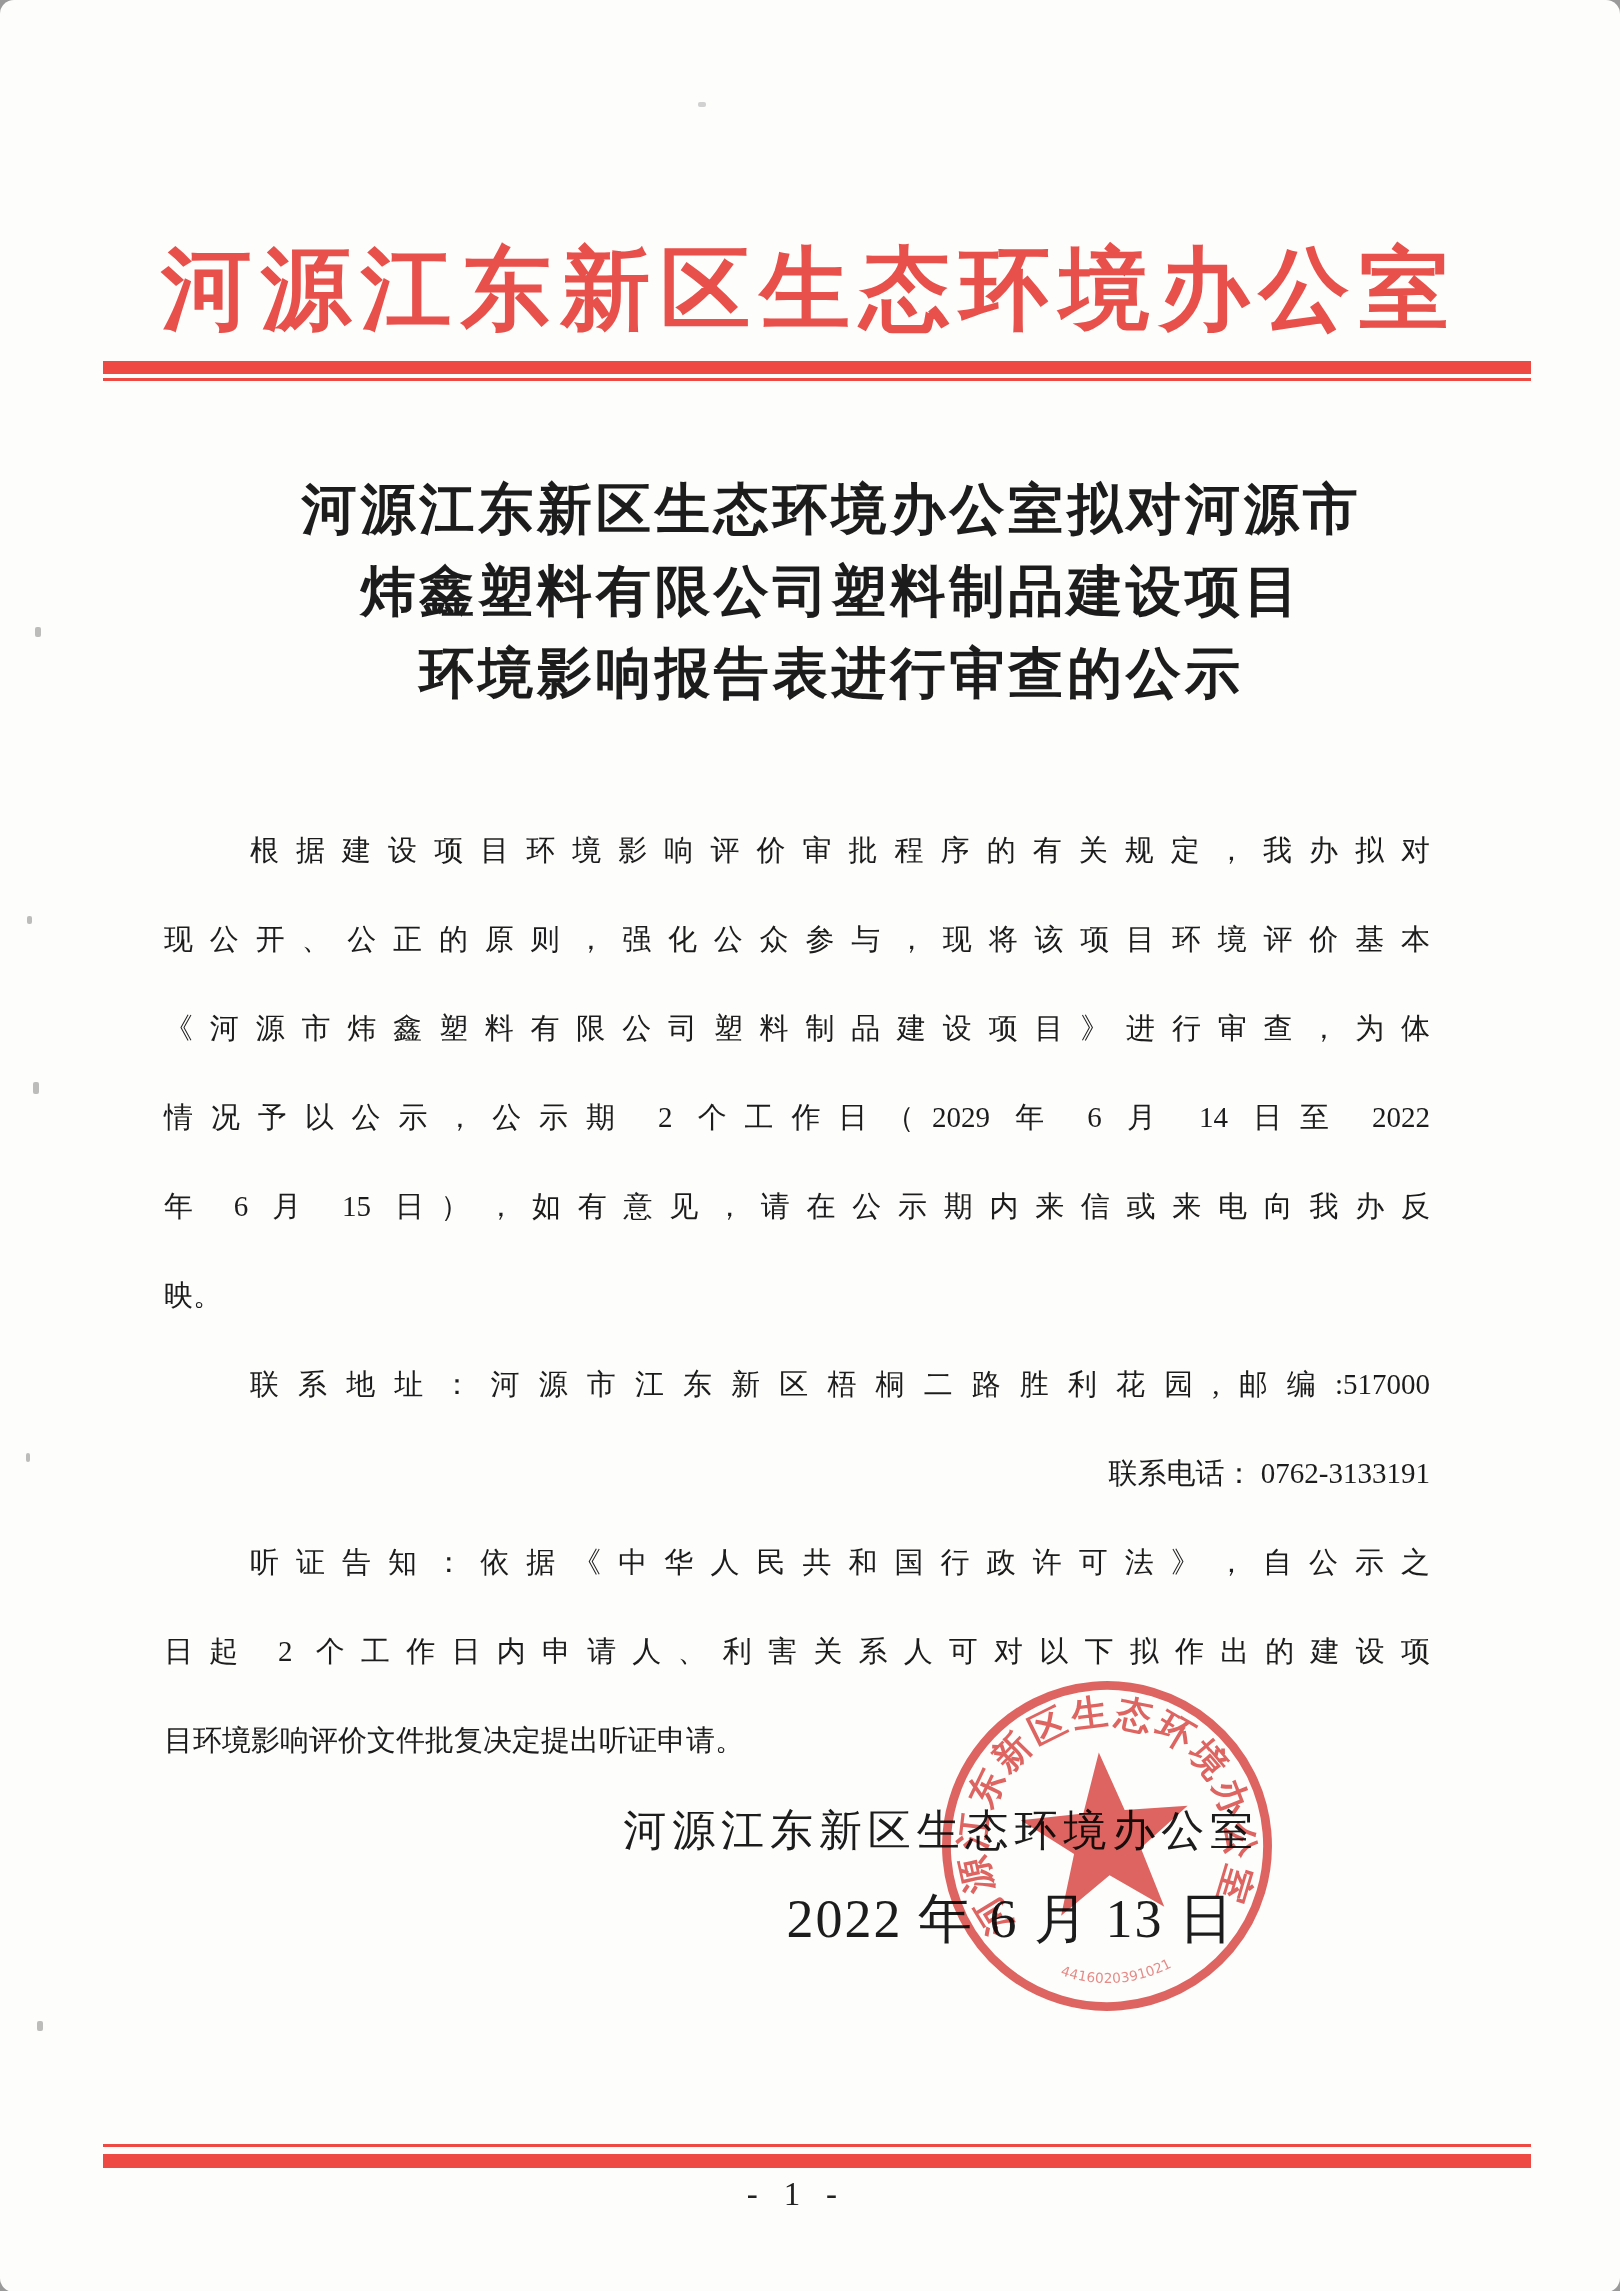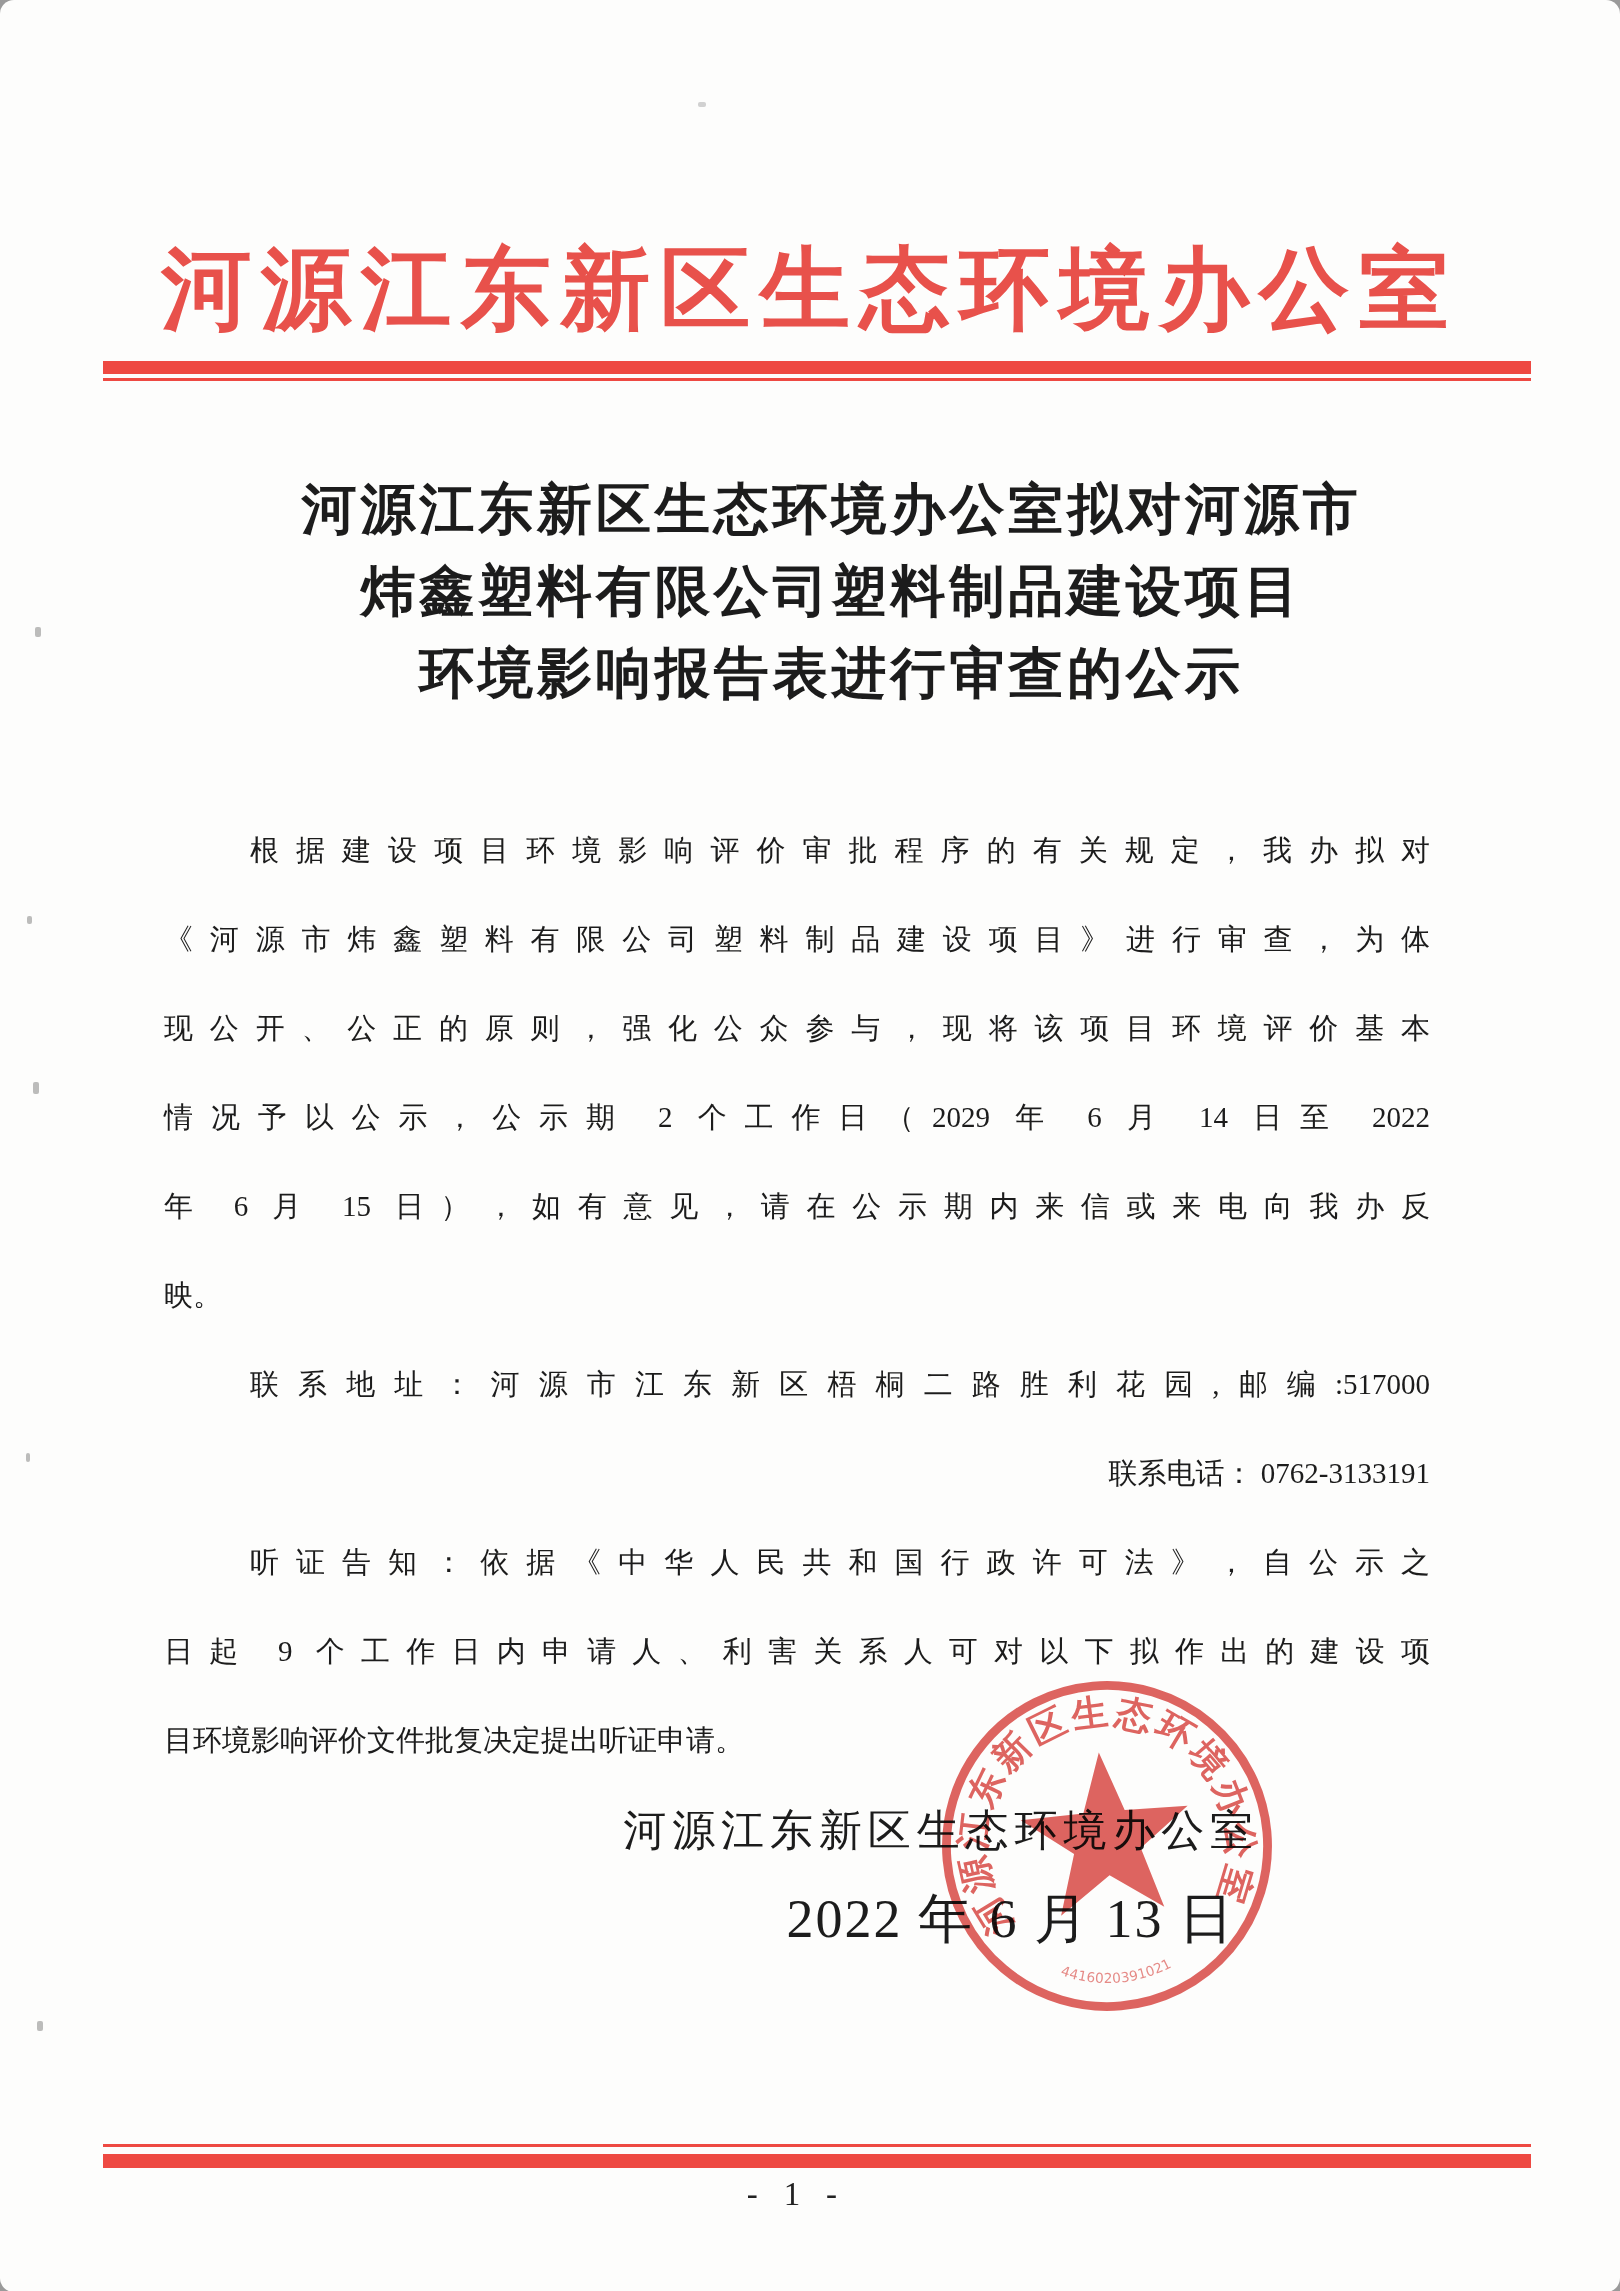--- a/index.html
+++ b/index.html
@@ -80,29 +80,29 @@
   <div class="rule hdr-thin"></div>
 
   <div class="doc-title">
     <div>河源江东新区生态环境办公室拟对河源市</div>
     <div>炜鑫塑料有限公司塑料制品建设项目</div>
     <div>环境影响报告表进行审查的公示</div>
   </div>
 
   <div class="body-block">
     <div class="bline ind jf">根据建设项目环境影响评价审批程序的有关规定，我办拟对</div>
+    <div class="bline jf">现公开、公正的原则，强化公众参与，现将该项目环境评价基本</div>
     <div class="bline jf">《河源市炜鑫塑料有限公司塑料制品建设项目》进行审查，为体</div>
-    <div class="bline jf">现公开、公正的原则，强化公众参与，现将该项目环境评价基本</div>
     <div class="bline jf">情况予以公示，公示期 2 个工作日（2029 年 6 月 14 日至 2022</div>
     <div class="bline jf">年 6 月 15 日），如有意见，请在公示期内来信或来电向我办反</div>
     <div class="bline">映。</div>
     <div class="bline ind jf">联系地址：河源市江东新区梧桐二路胜利花园,邮编:517000</div>
     <div class="bline ind">联系电话： 0762-3133191</div>
     <div class="bline ind jf">听证告知：依据《中华人民共和国行政许可法》，自公示之</div>
-    <div class="bline jf">日起 9 个工作日内申请人、利害关系人可对以下拟作出的建设项</div>
+    <div class="bline jf">日起 2 个工作日内申请人、利害关系人可对以下拟作出的建设项</div>
     <div class="bline">目环境影响评价文件批复决定提出听证申请。</div>
   </div>
 
   <div class="signature">河源江东新区生态环境办公室</div>
   <div class="sign-date">2022 年 6 月 13 日</div>
 
   <svg class="seal" width="372" height="372" viewBox="940 1694 380 380">
     <g transform="rotate(-5 1130 1884)" fill="#d8433e" stroke="none">
       <circle cx="1130" cy="1884" r="164" fill="none" stroke="#d8433e" stroke-width="9"></circle>
       <polygon points="1130,1788 1151.2,1848.9 1215.6,1850.2 1164.2,1889.1 1182.9,1950.8 1130,1914 1077.1,1950.8 1095.8,1889.1 1044.4,1850.2 1108.8,1848.9"></polygon>

